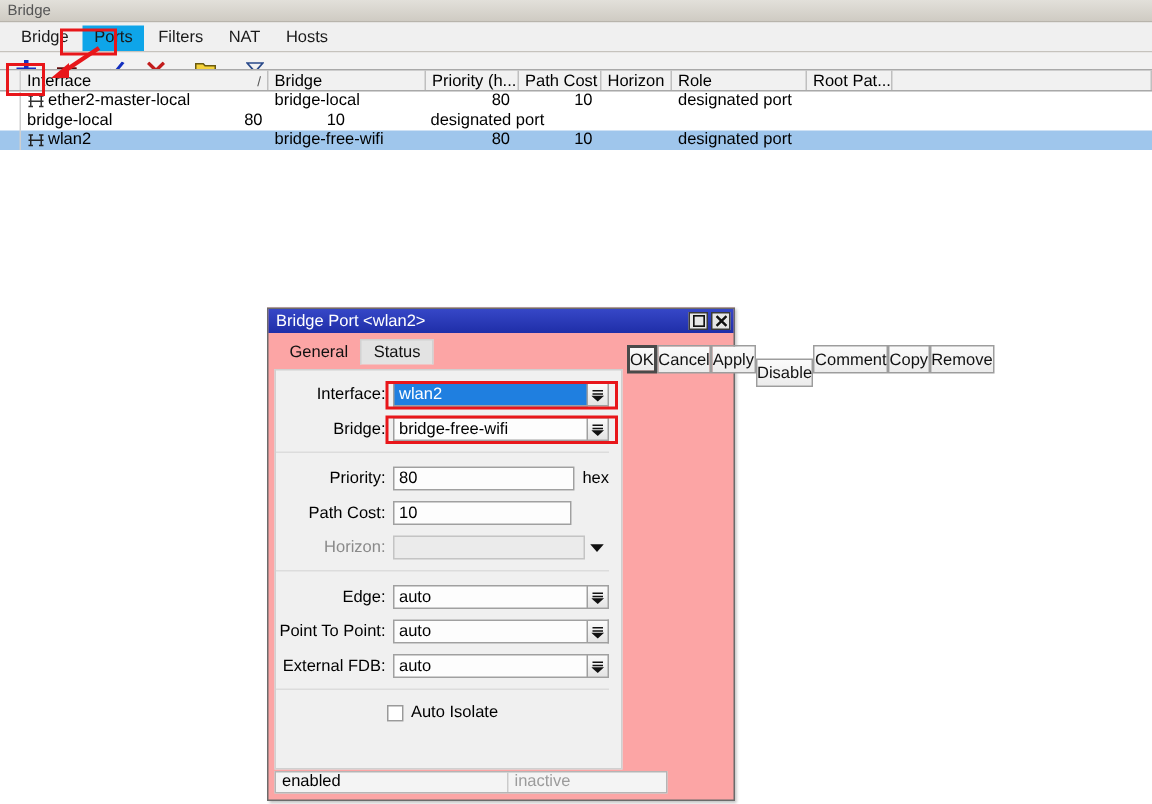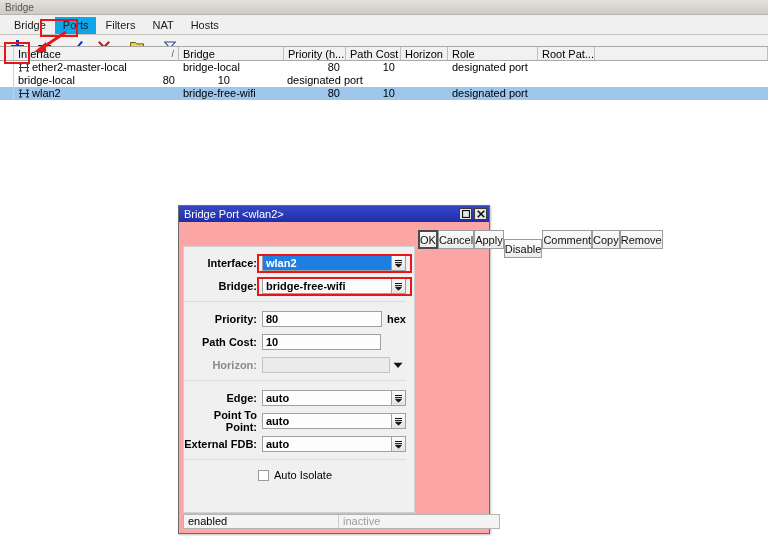--- a/index.html
+++ b/index.html
@@ -216,21 +216,20 @@
     background: #f0f0f0;
     border: 1px solid #d0d0d0;
     border-right: 1px solid #cfcfcf;
     box-sizing: border-box;
   }
   .frow {
     display: flex;
     align-items: center;
     height: 16px;
     margin-bottom: 7px;
-    font-weight: bold;
   }
   .flabel {
     width: 78px; flex: 0 0 78px;
     text-align: right;
     padding-right: 5px;
     font-size: 11px;
     box-sizing: border-box;
   }
   .flabel.dim { color: #8a8a8a; }
   .fctrl { position: relative; flex: 1 1 auto; display:flex; align-items:center;}
@@ -297,21 +296,21 @@
     box-sizing: border-box;
     color:#111;
   }
   .dbtn.default { border: 2px solid #4a4a4a; }
   .dbtn.gap { margin-top: 9px; }
 
   
   #dlg-status {
     position: absolute;
     left: 4px; bottom: 4px;
-    width: 317px; height: 15px;
+    width: 262px; height: 15px;
     display: flex;
     border: 1px solid #b5b5b5;
     background: #f4f4f4;
     box-sizing: border-box;
   }
   .st-cell {
     font-size: 11px;
     line-height: 13px;
     padding-left: 4px;
     box-sizing: border-box;
@@ -468,20 +467,24 @@
           <rect x="0.5" y="0.5" width="7" height="7" fill="none" stroke="#111" stroke-width="1.2"></rect>
         </svg>
     </span>
     <span class="title-btn">
       <svg width="8" height="8" viewBox="0 0 8 8">
           <path d="M0.7 0.7 L7.3 7.3 M7.3 0.7 L0.7 7.3" stroke="#111" stroke-width="1.6"></path>
         </svg>
     </span>
   </div>
 
+  <div id="dlg-tabs">
+    <div class="dtab">General</div>
+    <div class="dtab inactive">Status</div>
+  </div>
 
   <div id="dlg-body">
     <div style="padding:8px 8px 0 0;">
 
       <div class="frow">
         <div class="flabel">Interface:</div>
         <div class="fctrl">
           <div class="finput sel">wlan2</div>
           <div class="spin">
             <svg width="9" height="9" viewBox="0 0 9 9">

